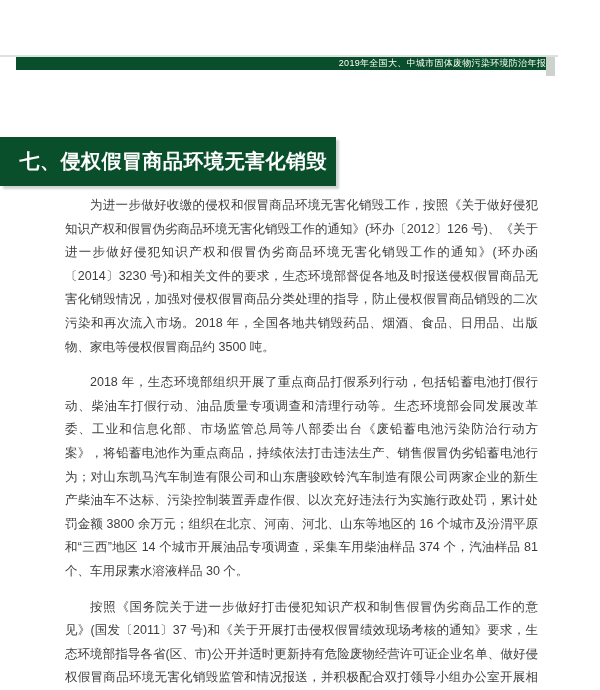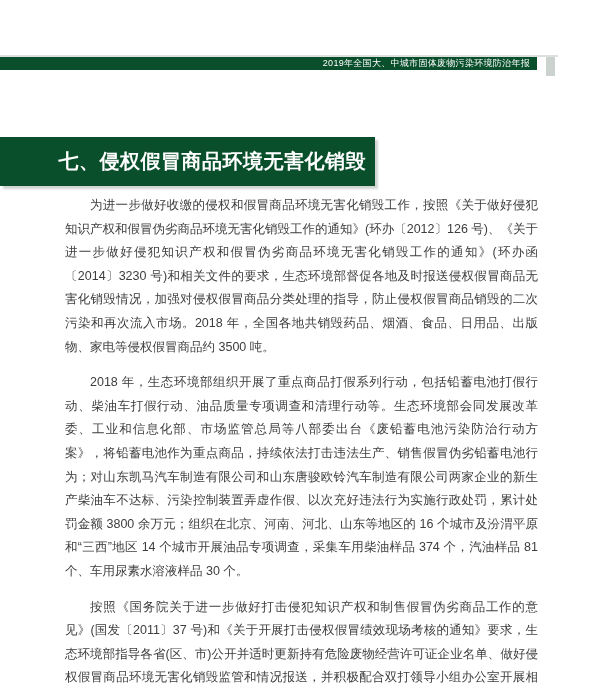--- a/index.html
+++ b/index.html
@@ -23,21 +23,21 @@
   .header-topline {
     position: absolute;
     left: 0;
     top: 55px;
     width: 558px;
     height: 2px;
     background: #dde1de;
   }
   .header-bar {
     position: absolute;
-    left: 0;
+    left: 16px;
     top: 57px;
     width: 537px;
     height: 13px;
     background: #0a4f2b;
     color: #ffffff;
     font-size: 9px;
     line-height: 13px;
     text-align: right;
     padding-right: 7px;
     box-sizing: border-box;
@@ -49,21 +49,21 @@
     left: 546px;
     top: 57px;
     width: 9px;
     height: 19px;
     background: #ccd3cf;
   }
   .banner {
     position: absolute;
     left: 0;
     top: 137px;
-    width: 375px;
+    width: 336px;
     height: 49px;
     background: #0a4f2b;
     color: #ffffff;
     font-weight: bold;
     font-size: 20px;
     letter-spacing: 0.5px;
     display: flex;
     align-items: center;
     justify-content: flex-end;
     padding-right: 9px;

